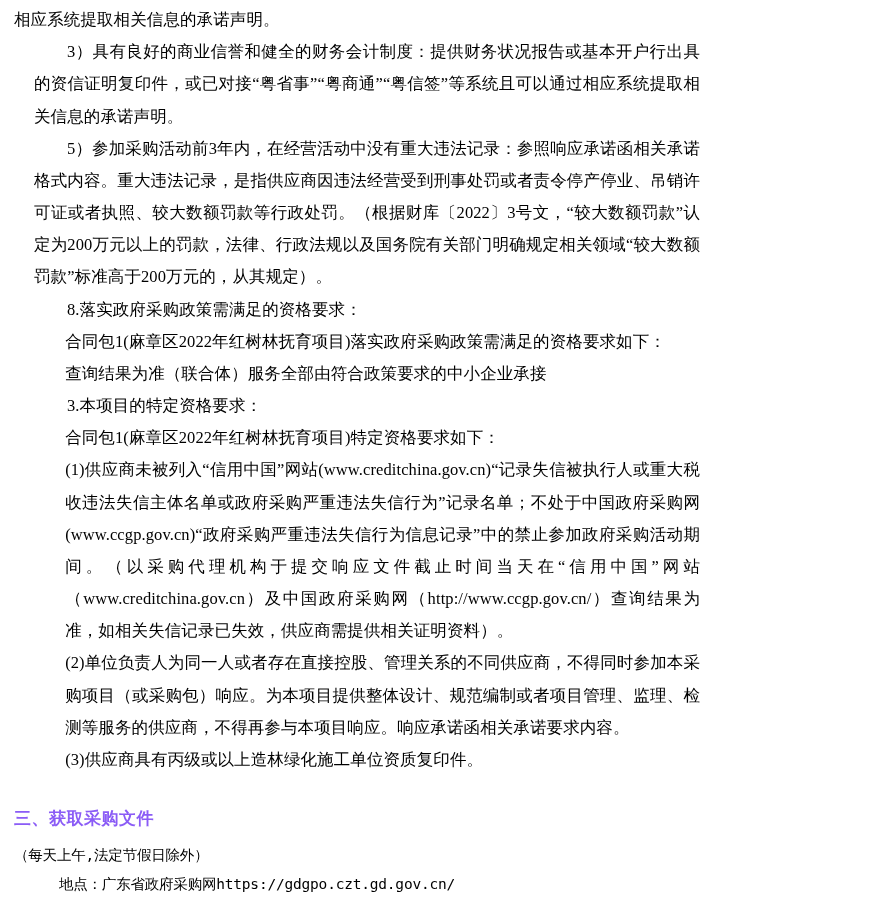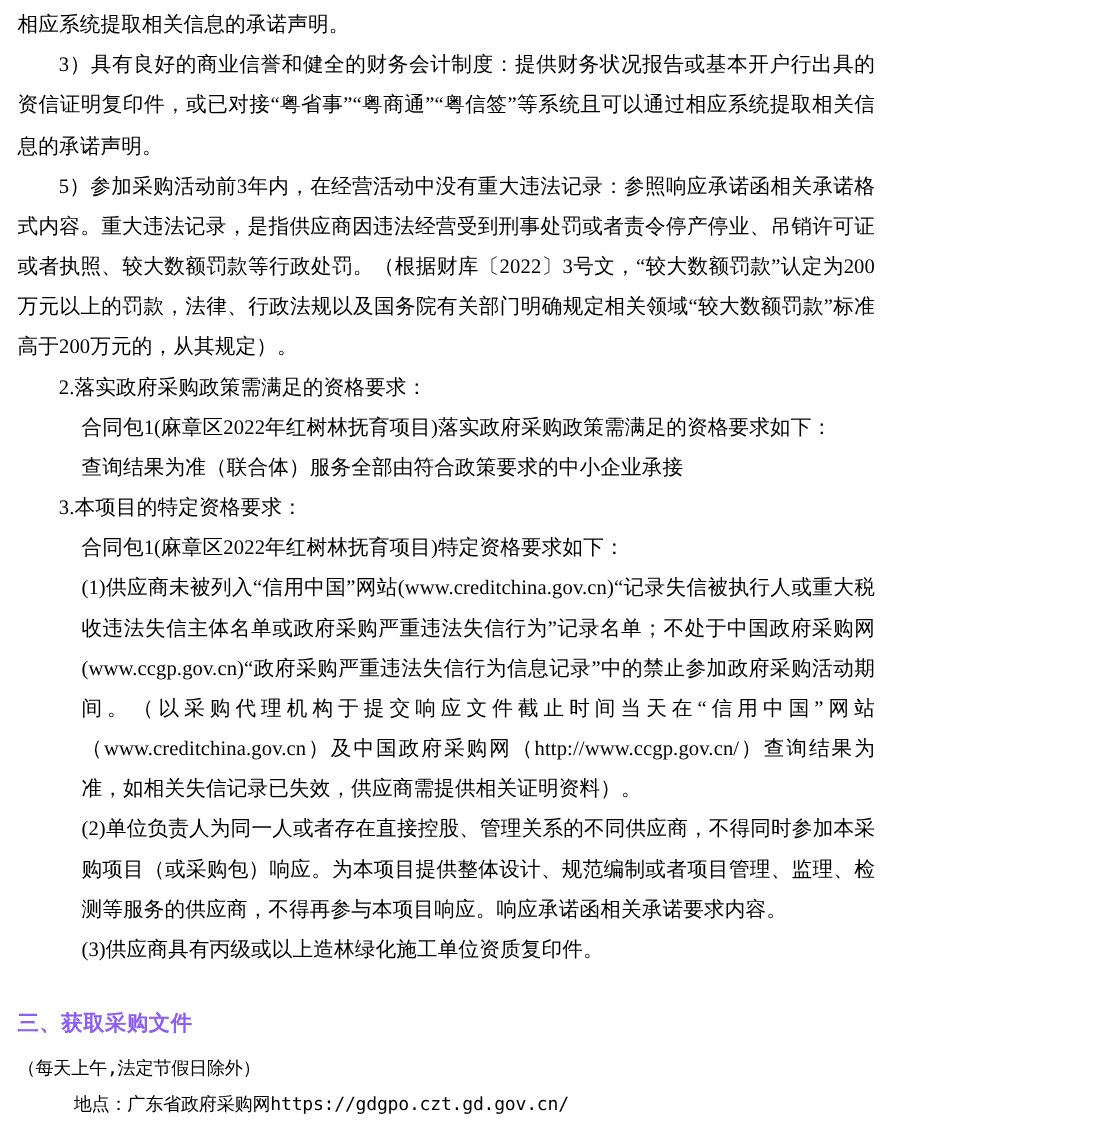--- a/index.html
+++ b/index.html
@@ -19,21 +19,21 @@
     width: 714px;
     box-sizing: border-box;
     padding: 4px 14px 10px 14px;
   }
   p {
     margin: 0;
     text-align: justify;
     text-justify: inter-ideograph;
     letter-spacing: 0.1px;
   }
-  .indent2 { text-indent: 2em; }
+  .indent2 { text-indent: 2em; margin-left: 20px; }
   .indent3 { padding-left: 3.1em; text-indent: 0; }
   .noindent { text-indent: 0; }
   .section-title {
     margin-top: 26px;
     margin-bottom: 6px;
     font-weight: bold;
     font-size: 17px;
     color: #8b5cf6;
     letter-spacing: 0.5px;
   }
@@ -49,21 +49,21 @@
 
 <div class="page">
 
   <p class="noindent">相应系统提取相关信息的承诺声明。</p>
 
   <p class="indent2">3）具有良好的商业信誉和健全的财务会计制度：提供财务状况报告或基本开户行出具的资信证明复印件，或已对接“粤省事”“粤商通”“粤信签”等系统且可以通过相应系统提取相关信息的承诺声明。</p>
 
 
   <p class="indent2">5）参加采购活动前3年内，在经营活动中没有重大违法记录：参照响应承诺函相关承诺格式内容。重大违法记录，是指供应商因违法经营受到刑事处罚或者责令停产停业、吊销许可证或者执照、较大数额罚款等行政处罚。（根据财库〔2022〕3号文，“较大数额罚款”认定为200万元以上的罚款，法律、行政法规以及国务院有关部门明确规定相关领域“较大数额罚款”标准高于200万元的，从其规定）。</p>
 
-  <p class="indent2">2.落实政府采购政策需满足的资格要求：</p>
+  <p class="indent2">8.落实政府采购政策需满足的资格要求：</p>
 
   <p class="indent3">合同包1(麻章区2022年红树林抚育项目)落实政府采购政策需满足的资格要求如下：</p>
 
   <p class="indent3">查询结果为准（联合体）服务全部由符合政策要求的中小企业承接</p>
 
   <p class="indent2">3.本项目的特定资格要求：</p>
 
   <p class="indent3">合同包1(麻章区2022年红树林抚育项目)特定资格要求如下：</p>
 
   <p class="indent3">(1)供应商未被列入“信用中国”网站(www.creditchina.gov.cn)“记录失信被执行人或重大税收违法失信主体名单或政府采购严重违法失信行为”记录名单；不处于中国政府采购网(www.ccgp.gov.cn)“政府采购严重违法失信行为信息记录”中的禁止参加政府采购活动期间。（以采购代理机构于提交响应文件截止时间当天在“信用中国”网站（www.creditchina.gov.cn）及中国政府采购网（http://www.ccgp.gov.cn/）查询结果为准，如相关失信记录已失效，供应商需提供相关证明资料）。</p>

